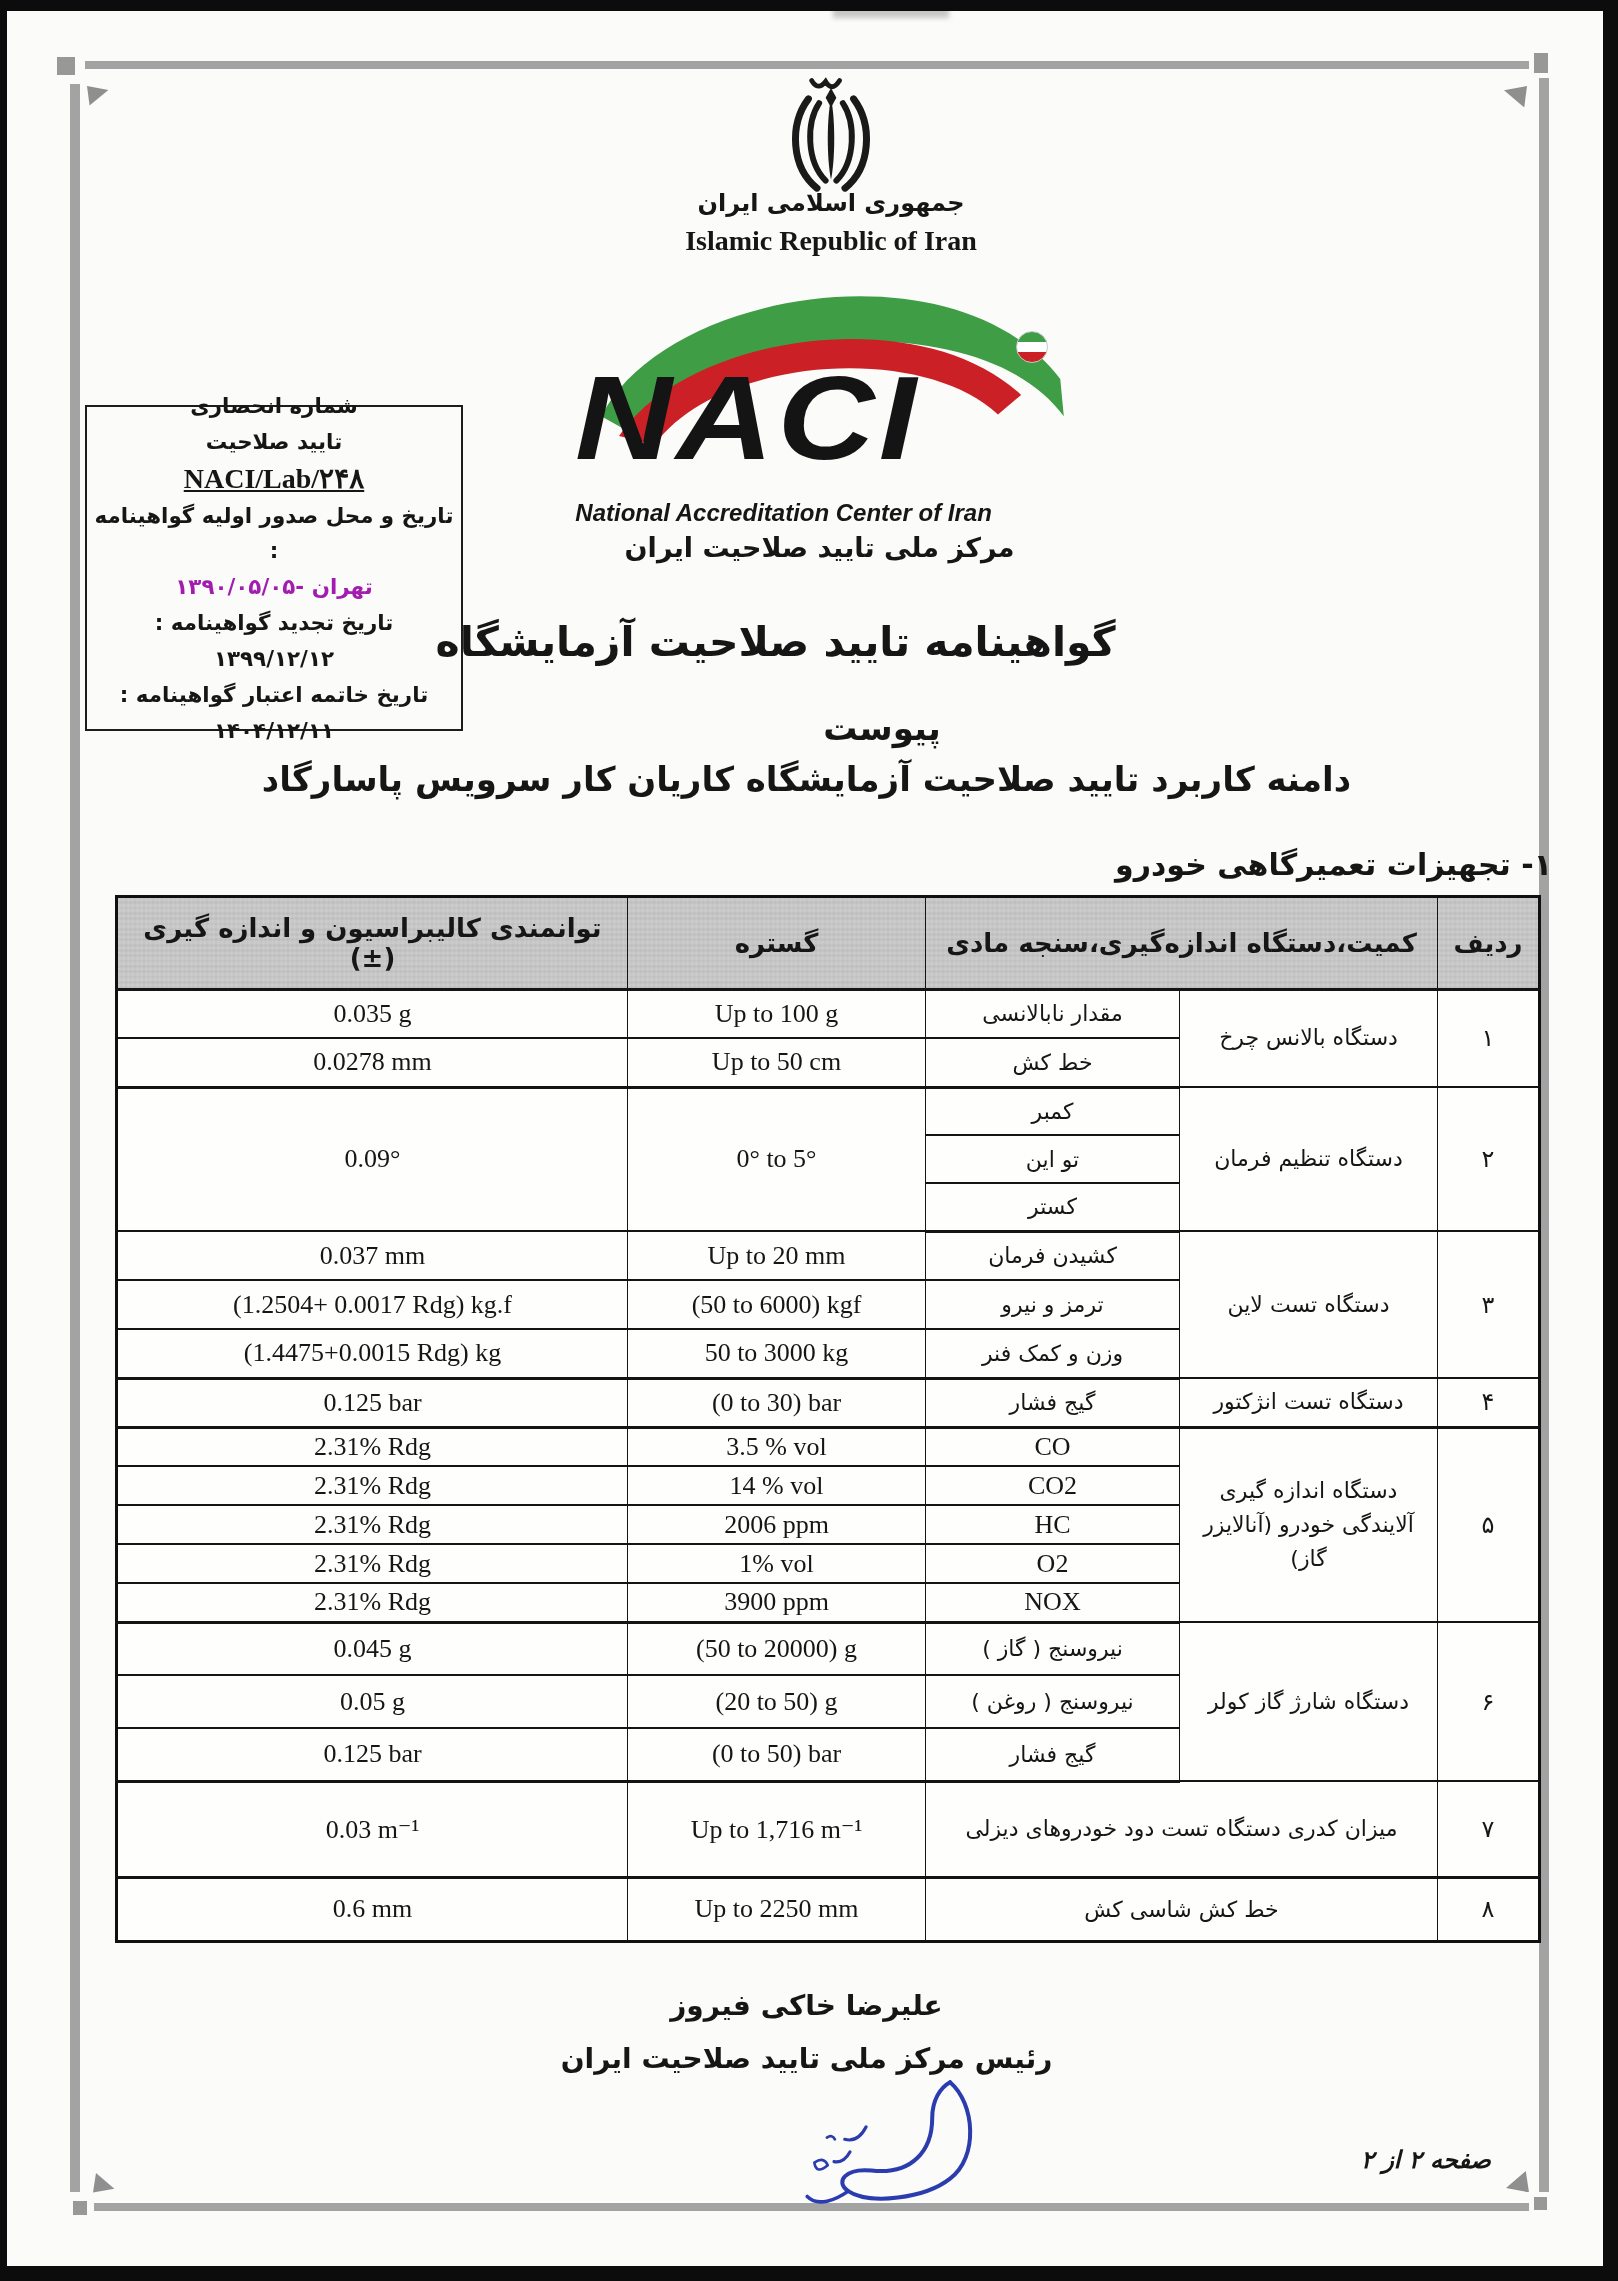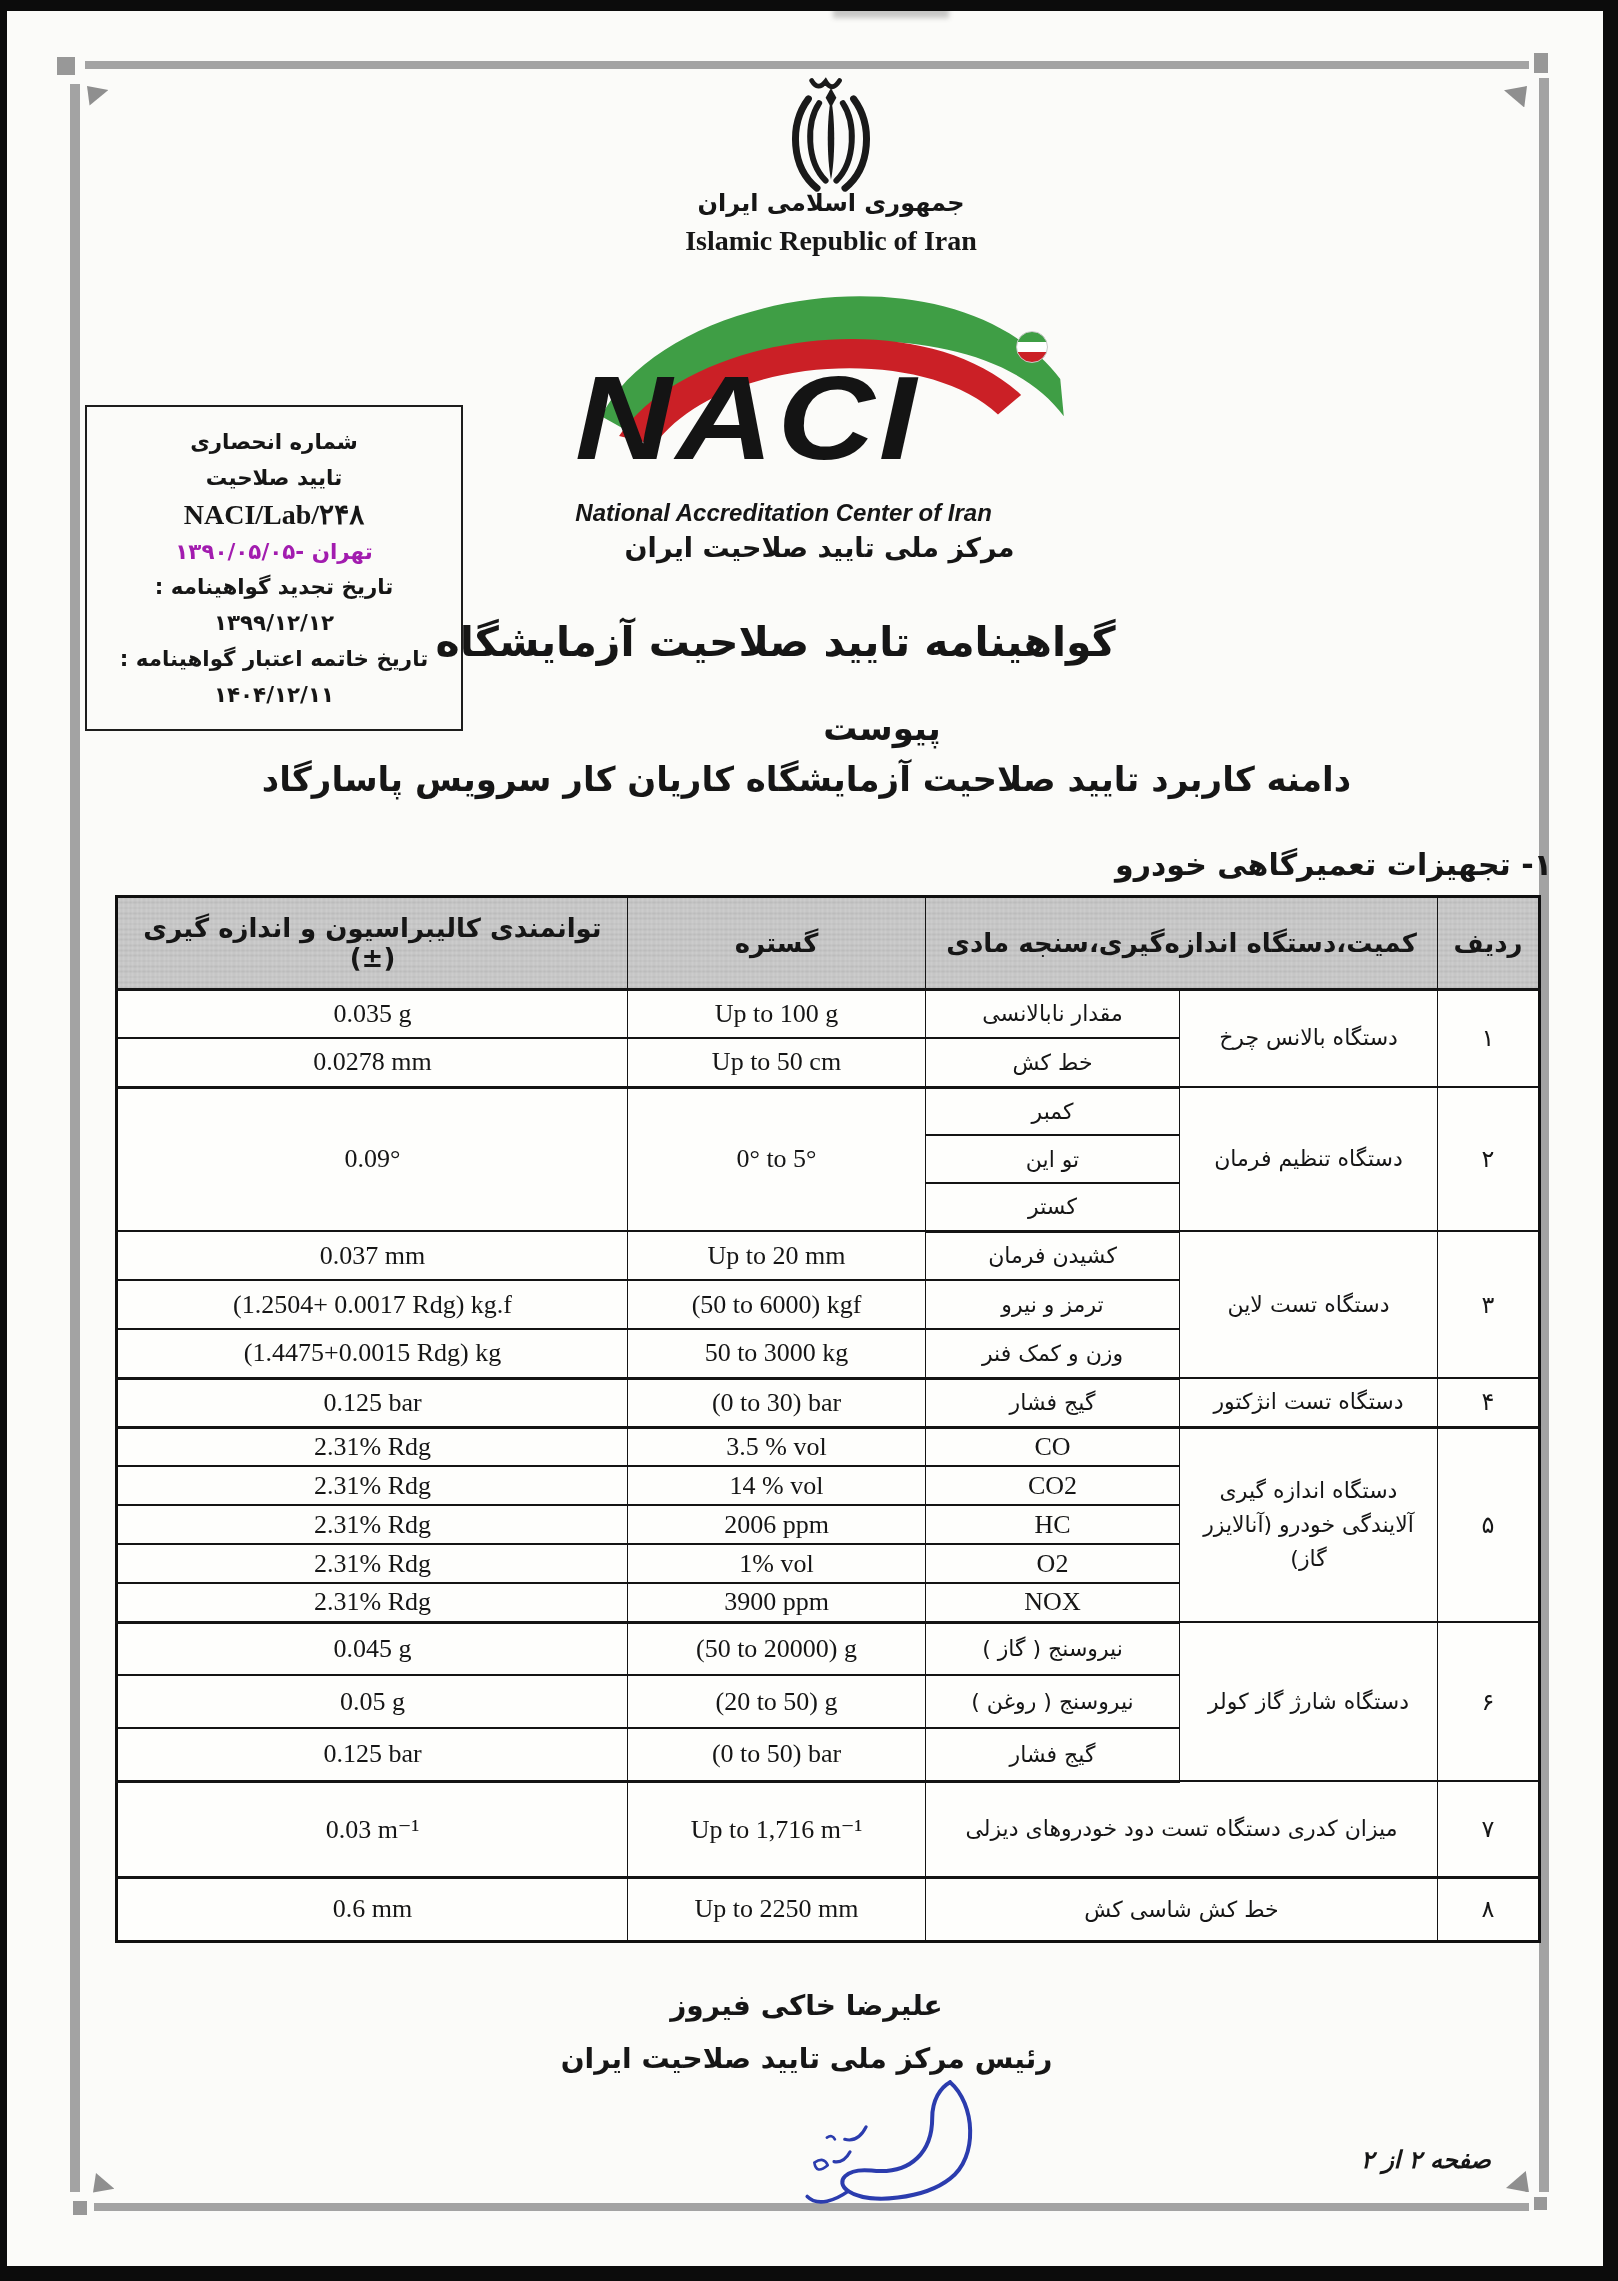--- a/index.html
+++ b/index.html
@@ -16,21 +16,21 @@
   .tri{background:#8f8f8f;}
   .fa{font-family:"DejaVu Sans",sans-serif;}
   .ctr{text-align:center;}
   
   .infobox{
     left:85px;top:405px;width:378px;height:326px;border:2.7px solid #1d1d1d;
     display:flex;flex-direction:column;justify-content:center;gap:0.9px;
     text-align:center;direction:rtl;padding:3.6px 5.3px;box-sizing:border-box;
   }
   .infobox .l{font-size:21.4px;font-weight:bold;line-height:35px;}
-  .infobox .serifl{font-family:"Liberation Serif","DejaVu Serif",serif;font-size:28px;font-weight:bold;line-height:37px;}
+  .infobox .serifl{font-family:"Liberation Serif","DejaVu Serif",serif;font-size:28px;font-weight:bold;line-height:37px;text-decoration:underline;}
   .infobox .light{color:#a21caf;font-weight:bold;}
   
   table.main{border-collapse:collapse;table-layout:fixed;width:1423px;background:#fefefc;}
   table.main td{
     border:1.8px solid #141414;border-top-width:2.7px;border-bottom-width:2.7px;
     text-align:center;vertical-align:middle;padding:1.8px 7.1px;overflow:hidden;
   }
   table.main{border:3.6px solid #101010;}
   tr.head td{
     background:#c6c6c6;
@@ -111,20 +111,21 @@
   <div class="abs naci-text" style="left:5.3px;top:77px;">NACI</div>
   <div class="abs flagdot" style="left:446px;top:57px;"></div>
   <div class="abs tag-en" style="left:5.3px;top:225px;width:499px;">National Accreditation Center of Iran</div>
   <div class="abs tag-fa" style="left:0;top:258px;width:499px;">مرکز ملی تایید صلاحیت ایران</div>
 </div>
 
 <div class="abs infobox">
   <div class="l">شماره انحصاری</div>
   <div class="l">تایید صلاحیت</div>
   <div class="serifl" dir="ltr">NACI/Lab/۲۴۸</div>
+  <div class="l">تاریخ و محل صدور اولیه گواهینامه :</div>
   <div class="l light" dir="ltr">۱۳۹۰/۰۵/۰۵- تهران</div>
   <div class="l">تاریخ تجدید گواهینامه :</div>
   <div class="l" dir="ltr">۱۳۹۹/۱۲/۱۲</div>
   <div class="l">تاریخ خاتمه اعتبار گواهینامه :</div>
   <div class="l" dir="ltr">۱۴۰۴/۱۲/۱۱</div>
 </div>
 
 <div class="abs title-main ctr" style="left:0;top:618px;width:1551px;">گواهینامه تایید صلاحیت آزمایشگاه</div>
 <div class="abs title-sub ctr" style="left:146px;top:708px;width:1472px;">پیوست</div>
 <div class="abs title-sub ctr" style="left:0;top:759px;width:1613px;">دامنه کاربرد تایید صلاحیت آزمایشگاه کاریان کار سرویس پاسارگاد</div>

